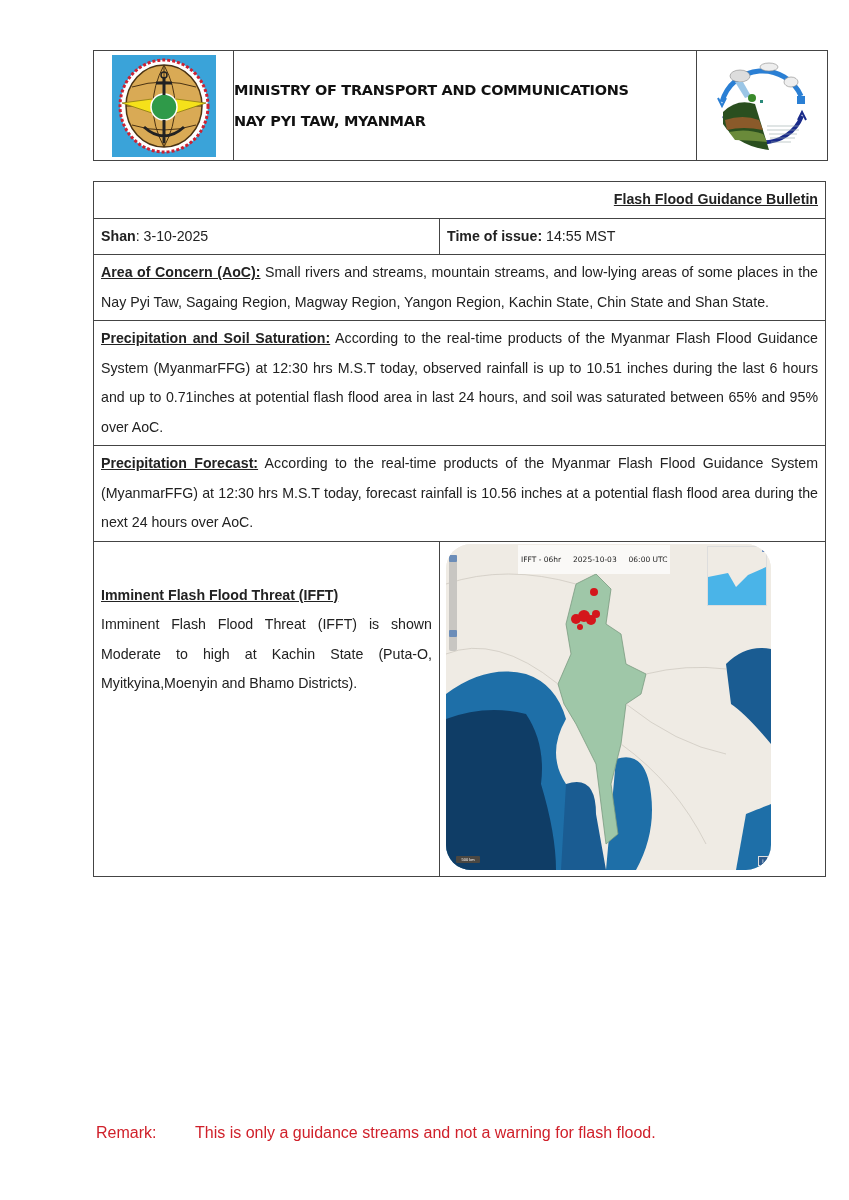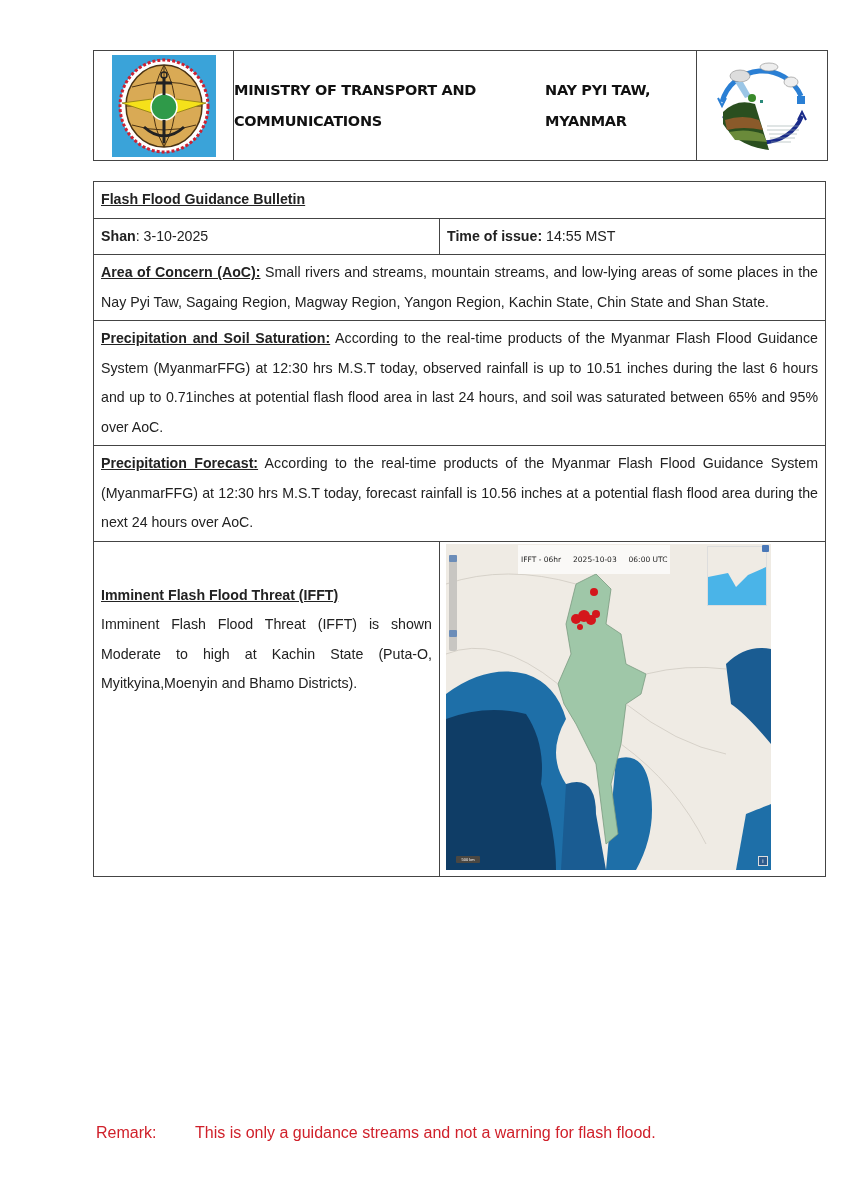--- a/index.html
+++ b/index.html
@@ -8,36 +8,36 @@
       font-family: "Liberation Sans", "DejaVu Sans", sans-serif;
       color: #222;
     }
     .header-table {
       position: absolute; left: 93px; top: 50px; width: 735px; height: 111px;
       border: 1px solid #444; box-sizing: border-box; display: flex;
     }
     .logo-cell { width: 139px; border-right: 1px solid #444; display: flex; align-items: center; justify-content: center; }
     .logo-cell.right { width: 130px; border-right: none; border-left: 1px solid #444; }
     .title-cell {
-      flex: 1; display: flex; align-items: center; justify-content: center;
+      flex: 1; display: flex; flex-direction: column; align-items: flex-start; justify-content: center;
       font-family: "DejaVu Sans", sans-serif; font-weight: bold; font-size: 14.5px; color: #111;
       line-height: 31px; letter-spacing: -0.3px;
     }
     .main-table {
       position: absolute; left: 93px; top: 181px; width: 733px;
       border: 1px solid #444; border-collapse: collapse; font-size: 14.2px; color: #222;
     }
     .main-table td { border: 1px solid #444; padding: 3px 7px; vertical-align: top; line-height: 29.5px; }
-    .bulletin-title { text-align: left; font-weight: bold; text-decoration: underline; }
+    .bulletin-title { text-align: right; font-weight: bold; text-decoration: underline; }
     .b { font-weight: bold; }
     .bu { font-weight: bold; text-decoration: underline; margin-top: 36px; }
     .justify { text-align: justify; }
     .map-cell { padding: 2px 6px 6px 6px !important; }
     .map {
-      position: relative; width: 325px; height: 326px; overflow: hidden; background: #efebe4;
+      position: relative; width: 325px; height: 326px; overflow: hidden; background: #efebe4; border-radius: 25px;
     }
     .map svg { position: absolute; left: 0; top: 0; }
     .map-title {
       position: absolute; top: 1px; left: 72px; font-size: 7.5px; color: #222;
       font-family: "DejaVu Sans", sans-serif; background: rgba(255,255,255,0.7); padding: 0 3px; white-space: pre;
     }
     .zoom-ctrl { position: absolute; left: 3px; top: 11px; width: 8px; height: 96px; background: #c8c6c2; border-radius: 2px; }
     .zoom-btn { position: absolute; left: 3px; width: 8px; height: 7px; background: #6c8db8; border-radius: 1px; }
     .minimap { position: absolute; right: 4px; top: 2px; width: 58px; height: 58px; background: #fff; border: 1px solid #ddd; }
     .minimap-btn { position: absolute; right: 2px; top: 1px; width: 7px; height: 7px; background: #4a78b8; border-radius: 1px; }

